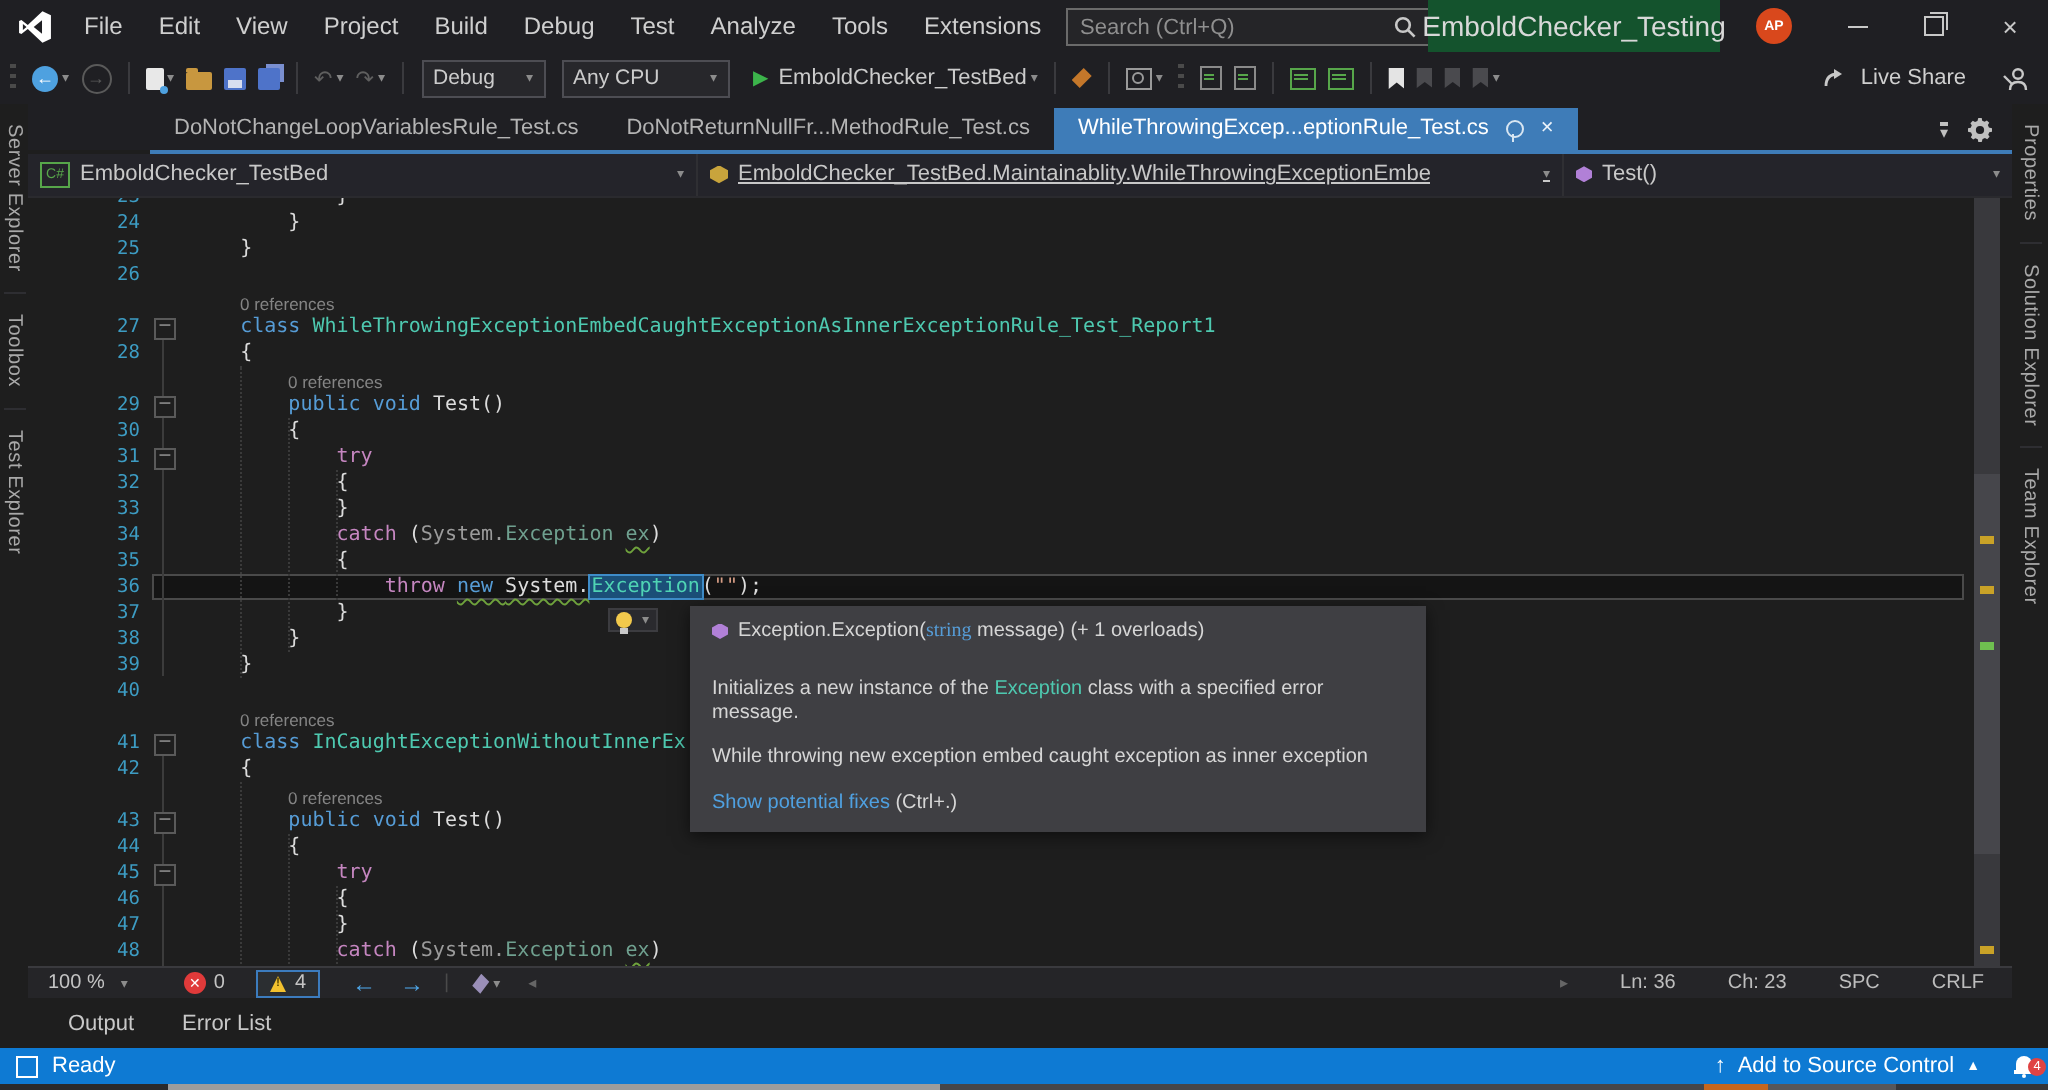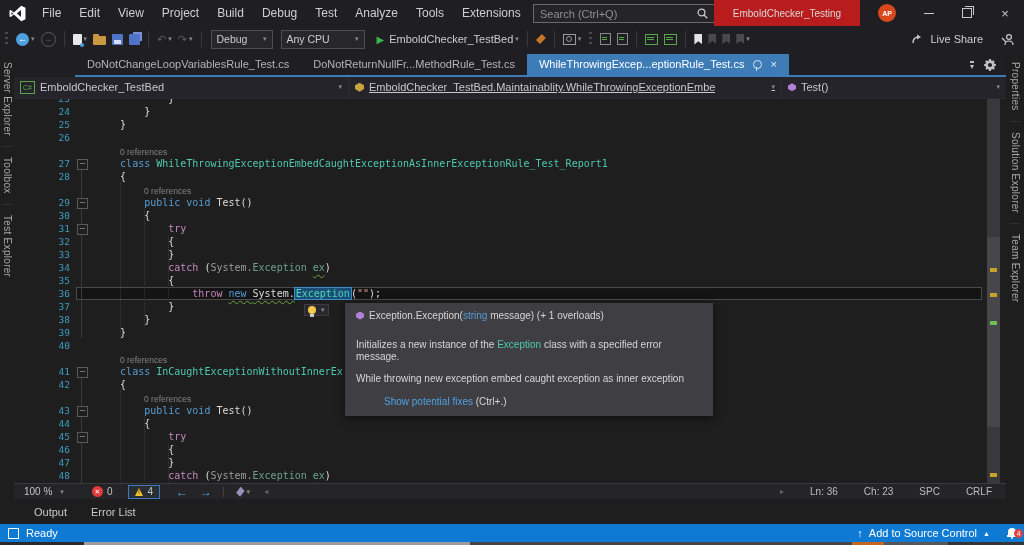--- a/index.html
+++ b/index.html
@@ -5,21 +5,21 @@
   html,body{margin:0;padding:0;background:#111;}
   .app{position:relative;width:1024px;height:545px;background:#1E1E1E;overflow:hidden;
        font-family:"Liberation Sans",sans-serif;color:#CCCCCC;font-size:12px;-webkit-font-smoothing:antialiased;}
   
   .titlebar{position:absolute;left:0;top:0;width:1024px;height:26px;background:#1F1F23;display:flex;align-items:center;}
   .vslogo{width:17px;height:17px;margin:0 7px 0 9px;flex:none;}
   .menubar{display:flex;align-items:center;height:100%;}
   .menu-item{padding:0 9px;line-height:26px;color:#CFCFCF;font-size:12px;cursor:default;}
   .searchbox{position:absolute;left:533px;top:4px;width:168px;height:17px;background:#252528;border:1px solid #6A6A6A;
              display:flex;align-items:center;justify-content:space-between;padding:0 6px;color:#8F8F8F;font-size:11px;}
-  .proj-title{position:absolute;left:714px;top:0;width:146px;height:26px;background:#b91c1c;display:flex;align-items:center;justify-content:center;color:#D8D8D8;font-size:10px;}
+  .proj-title{position:absolute;left:714px;top:0;width:146px;height:26px;background:#14532d;display:flex;align-items:center;justify-content:center;color:#D8D8D8;font-size:14px;}
   .avatar{position:absolute;left:878px;top:4px;width:18px;height:18px;border-radius:50%;background:#D9481C;color:#fff;
           font-size:7px;font-weight:bold;display:flex;align-items:center;justify-content:center;}
   .winbtns{position:absolute;right:0;top:0;height:26px;display:flex;}
   .winbtn{width:38px;height:26px;display:flex;align-items:center;justify-content:center;color:#C8C8C8;}
   .min-glyph{width:10px;height:1px;background:#C8C8C8;}
   .restore-glyph{width:8px;height:8px;border:1px solid #C8C8C8;position:relative;}
   .restore-glyph:before{content:"";position:absolute;left:2px;top:-3px;width:8px;height:8px;border:1px solid #C8C8C8;border-left:none;border-bottom:none;}
   
   .toolbar{position:absolute;left:0;top:26px;width:1024px;height:26px;background:#1F1F23;border-bottom:1px solid #2A2A2E;
            display:flex;align-items:center;font-size:11px;}
@@ -95,24 +95,24 @@
   .sq{text-decoration:underline wavy #6FA33C 1px;text-underline-offset:2.5px;text-decoration-skip-ink:none;}
   .tk-sel{color:#4FD4B4;background:#1B4F78;outline:1px solid #3E8CC8;padding:0 1px;}
   .guide{position:absolute;width:0;border-left:1px dotted #3A3A3A;}
   .foldline{position:absolute;left:67px;width:0;border-left:1px solid #3C3C3C;}
   .bulb{position:absolute;left:290px;top:205px;display:flex;align-items:center;gap:3px;background:#2A2A2E;border:1px solid #3C3C40;padding:1px 3px;z-index:5;}
   .bulb .b{width:8px;height:8px;border-radius:50%;background:#F2C94C;position:relative;}
   .bulb .b:after{content:"";position:absolute;left:2px;top:8px;width:4px;height:3px;background:#C9C9C9;}
   .tooltip{position:absolute;left:331px;top:204px;width:346px;background:#3F3F43;box-shadow:0 2px 8px rgba(0,0,0,.55);
            padding:7px 11px 8px;font-size:10px;color:#D6D6D6;z-index:6;line-height:12px;}
   .tooltip .sig{display:flex;align-items:center;gap:5px;}
-  .tip-kw{color:#569CD6;} .tip-type{color:#4EC9B0;} .tip-link{color:#4FA0E0;}
+  .tip-kw{color:#569CD6;font-family:Liberation Serif, serif;} .tip-type{color:#4EC9B0;} .tip-link{color:#4FA0E0;}
   .tooltip .desc{margin-top:17px;}
   .tooltip .warn{margin-top:10px;}
-  .tooltip .fix{margin-top:11px;margin-left:28px;}
+  .tooltip .fix{margin-top:11px;}
   .vscroll{position:absolute;right:6px;top:0;bottom:0;width:13px;background:#39393D;z-index:4;}
   .vthumb{position:absolute;left:0;width:13px;top:138px;height:190px;background:#46464B;}
   .mark{position:absolute;left:3px;width:7px;height:4px;}
   
   .ed-status{height:15px;background:#252528;border-top:1px solid #3A3A3E;display:flex;align-items:center;font-size:10px;color:#C4C4C4;}
   .es{display:flex;align-items:center;margin-left:10px;}
   .err-circ{width:11px;height:11px;border-radius:50%;background:#E03A3A;color:#fff;font-size:7px;display:flex;align-items:center;justify-content:center;margin-right:4px;}
   .warn-box{display:flex;align-items:center;border:1px solid #3C7CBE;background:#2B2E31;padding:0 6px;height:12px;gap:4px;}
   .warn-tri{width:0;height:0;border-left:4px solid transparent;border-right:4px solid transparent;border-bottom:8px solid #F2C12E;position:relative;}
   .warn-tri:after{content:"!";position:absolute;left:-1.5px;top:1px;font-size:6px;color:#5E4A00;font-weight:bold;}

